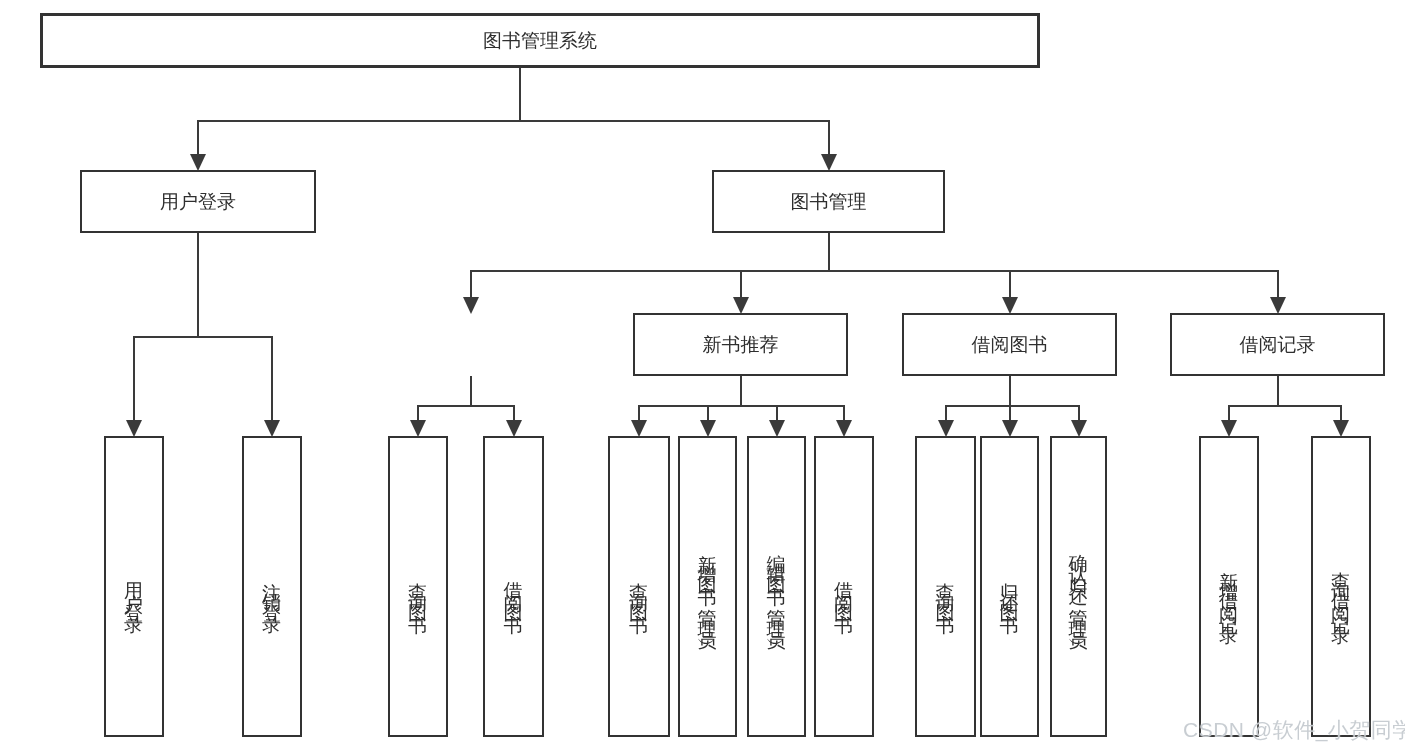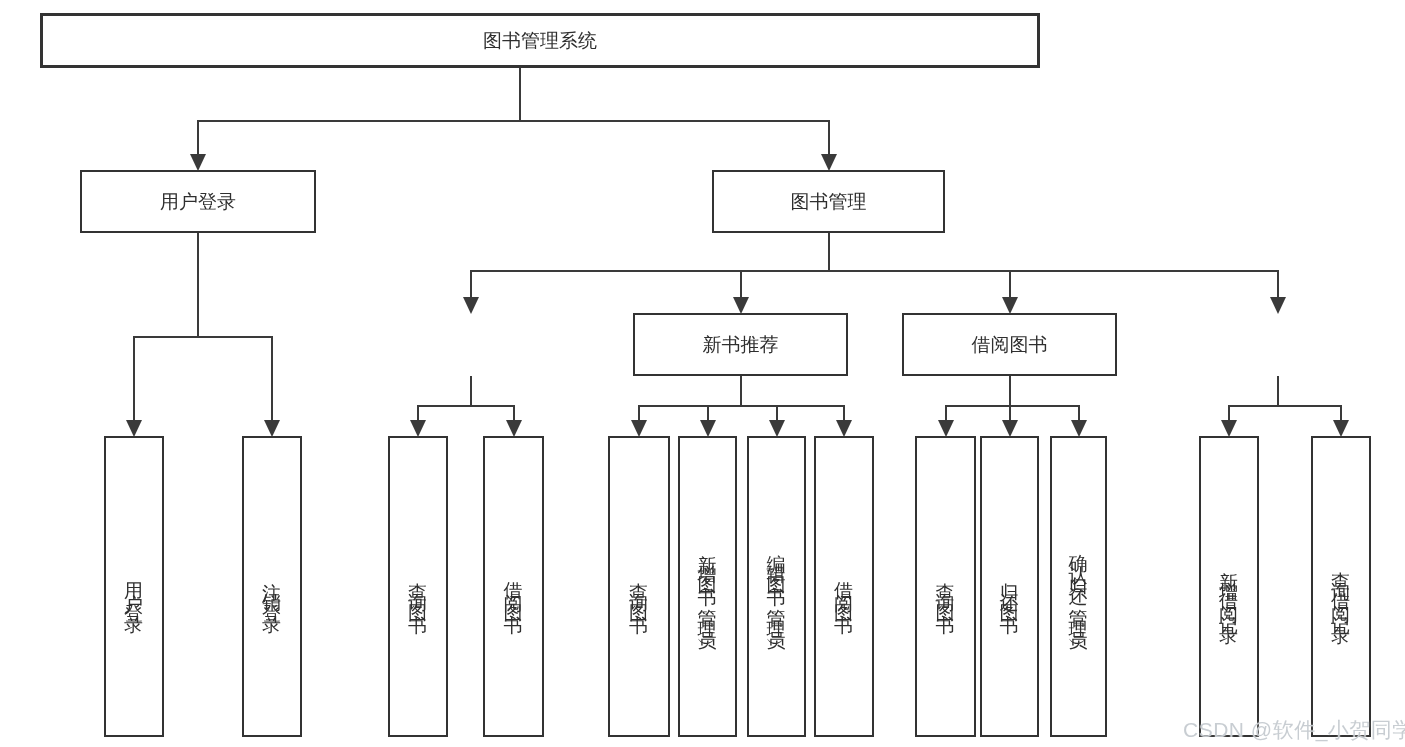--- a/index.html
+++ b/index.html
@@ -62,20 +62,21 @@
 </style>
 </head>
 <body>
 
 <div id="canvas">
   <div class="node h root" style="left: 20px; top: 13px; width: 1000px; height: 55px;">图书管理系统</div>
     <div class="node h" style="left: 80px; top: 170px; width: 236px; height: 63px;">用户登录</div>
     <div class="node h" style="left: 712px; top: 170px; width: 233px; height: 63px;">图书管理</div>
     <div class="node h" style="left: 633px; top: 313px; width: 215px; height: 63px;">新书推荐</div>
     <div class="node h" style="left: 902px; top: 313px; width: 215px; height: 63px;">借阅图书</div>
+    <div class="node h" style="left: 1170px; top: 313px; width: 215px; height: 63px;">借阅记录</div>
     <div class="node v" style="left: 104px; top: 436px; width: 60px; height: 301px;">用户登录</div>
     <div class="node v" style="left: 242px; top: 436px; width: 60px; height: 301px;">注销登录</div>
     <div class="node v" style="left: 388px; top: 436px; width: 60px; height: 301px;">查询图书</div>
     <div class="node v" style="left: 483px; top: 436px; width: 61px; height: 301px;">借阅图书</div>
     <div class="node v" style="left: 608px; top: 436px; width: 62px; height: 301px;">查询图书</div>
     <div class="node v" style="left: 678px; top: 436px; width: 59px; height: 301px;">新增图书（管理员）</div>
     <div class="node v" style="left: 747px; top: 436px; width: 59px; height: 301px;">编辑图书（管理员）</div>
     <div class="node v" style="left: 814px; top: 436px; width: 60px; height: 301px;">借阅图书</div>
     <div class="node v" style="left: 915px; top: 436px; width: 61px; height: 301px;">查询图书</div>
     <div class="node v" style="left: 980px; top: 436px; width: 59px; height: 301px;">归还图书</div>

